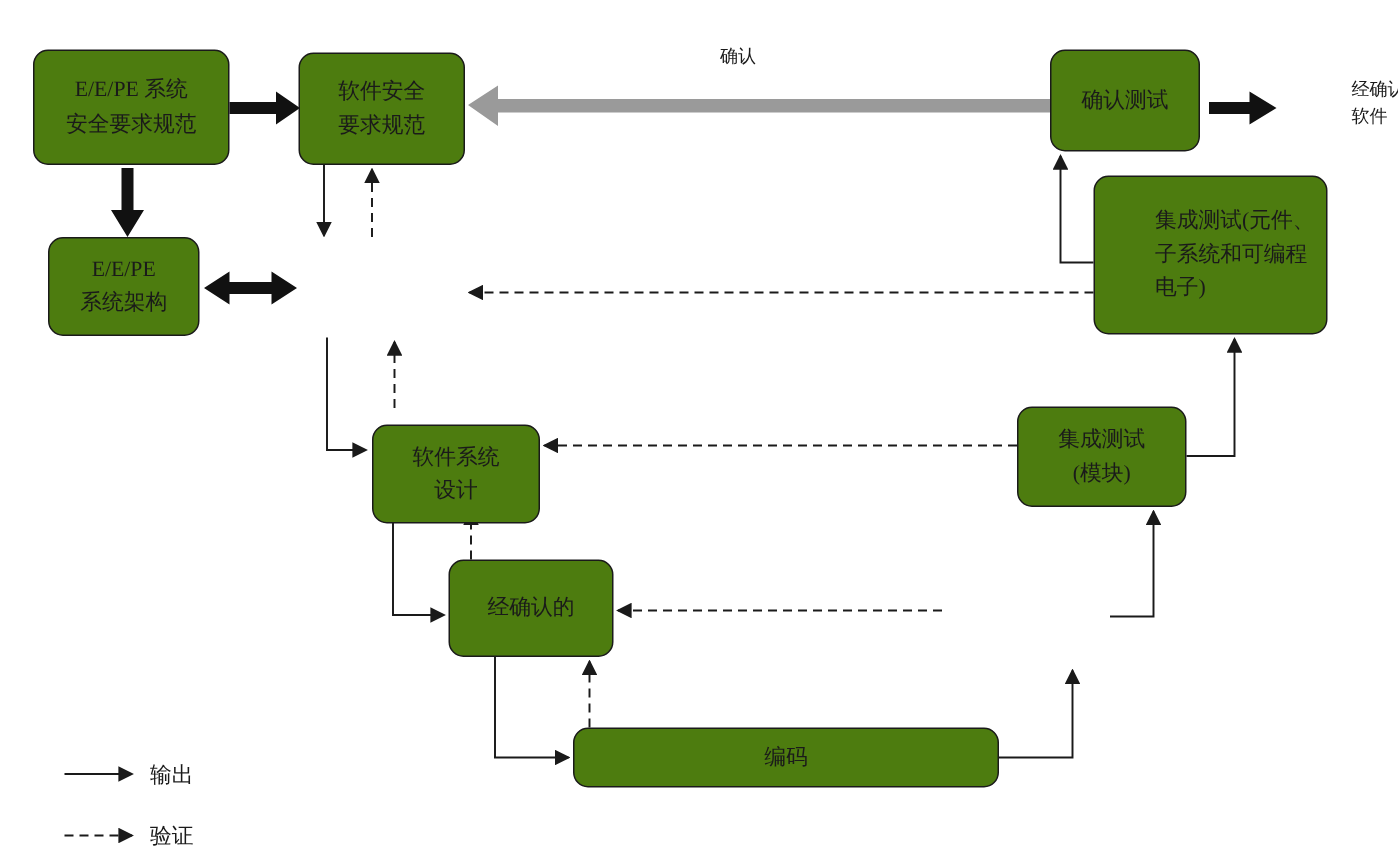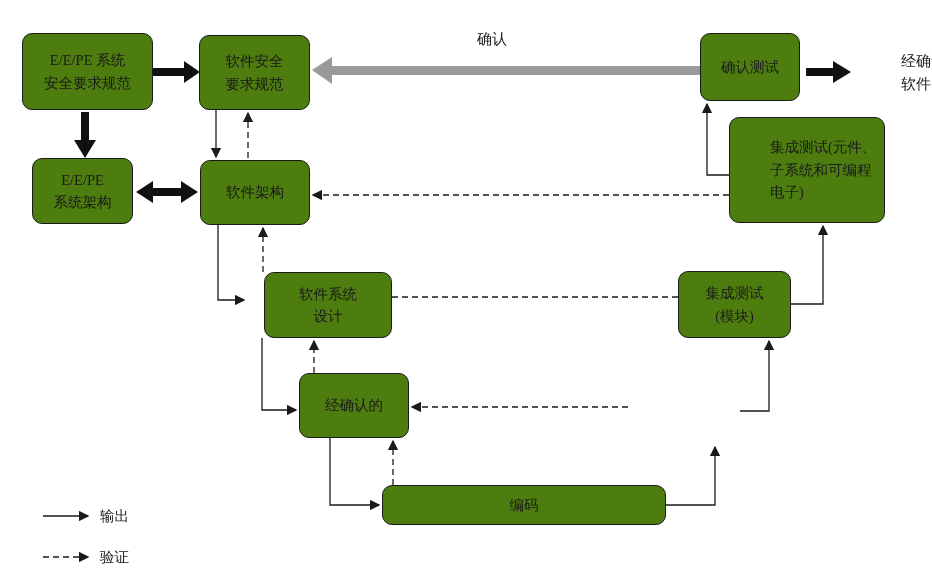--- a/index.html
+++ b/index.html
@@ -10,21 +10,21 @@
   }
   #connectors{position:absolute;left:0;top:0;width:932px;height:578px;}
   .node{
     position:absolute;background:#4d7c0f;border:1.7px solid #1a1a1a;border-radius:10px;
     display:flex;align-items:center;justify-content:center;text-align:center;
     white-space:pre-line;font-size:14.5px;line-height:1.55;font-weight:500;
     box-sizing:border-box;
   }
   .node.left-align{justify-content:flex-start;text-align:left;padding-left:40px;}
   .floating-text{
-    position:absolute;white-space:pre-line;font-size:15px;line-height:1.5;font-weight:500;
+    position:absolute;white-space:pre-line;font-size:12px;line-height:1.5;font-weight:500;
   }
   .legend-label{position:absolute;font-size:14.5px;font-weight:500;text-align:right;}
 </style>
 </head>
 <body>
 
 <div id="stage">
 
   <svg id="connectors" viewBox="0 0 932 578" xmlns="http://www.w3.org/2000/svg">
     <defs>
@@ -63,23 +63,22 @@
 
   <div class="node" style="left:22px;top:33px;width:131px;height:77px;">E/E/PE 系统
 安全要求规范</div>
 
   <div class="node" style="left:32px;top:158px;width:101px;height:66px;">E/E/PE
 系统架构</div>
 
   <div class="node" style="left:199px;top:35px;width:111px;height:75px;">软件安全
 要求规范</div>
 
-  <div class="node" style="left:200px;top:160px;width:110px;height:65px;">软件架构</div>
 
-  <div class="node" style="left:248px;top:272px;width:128px;height:66px;margin-left:16px;">软件系统
+  <div class="node" style="left:248px;top:283px;width:112px;height:66px;">软件系统
 设计</div>
 
   <div class="node" style="left:299px;top:373px;width:110px;height:65px;">经确认的</div>
 
   <div class="node" style="left:382px;top:485px;width:284px;height:40px;">编码</div>
 
 
   <div class="node" style="left:678px;top:271px;width:113px;height:67px;">集成测试
 (模块)</div>
 

